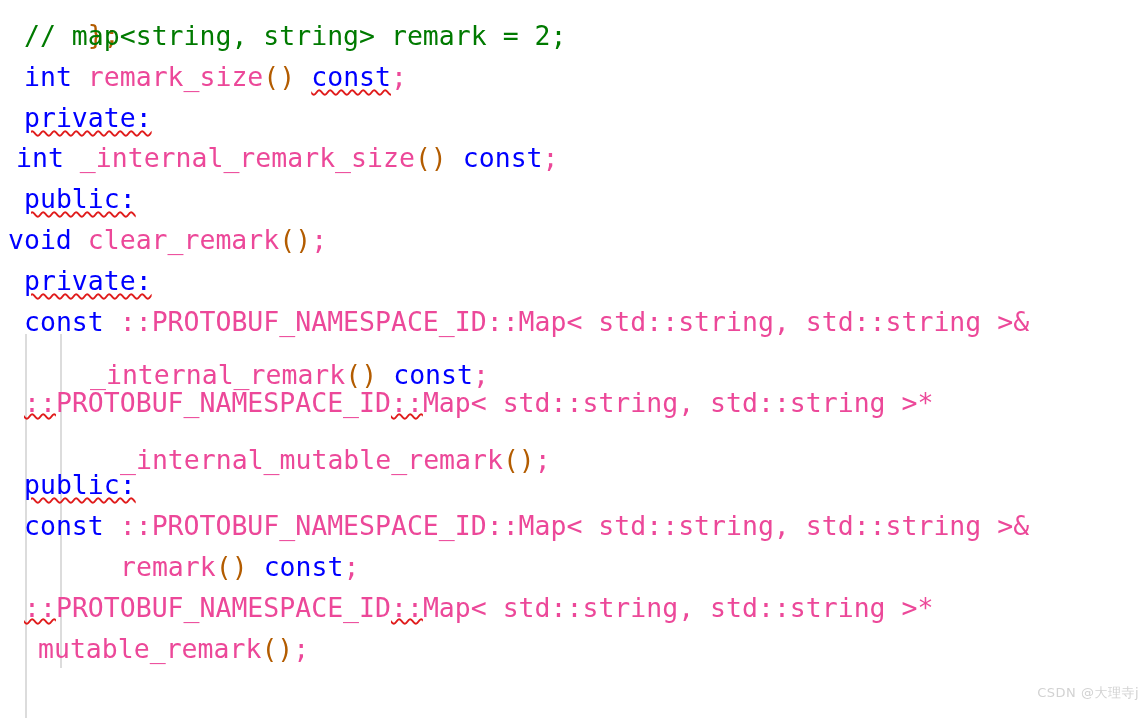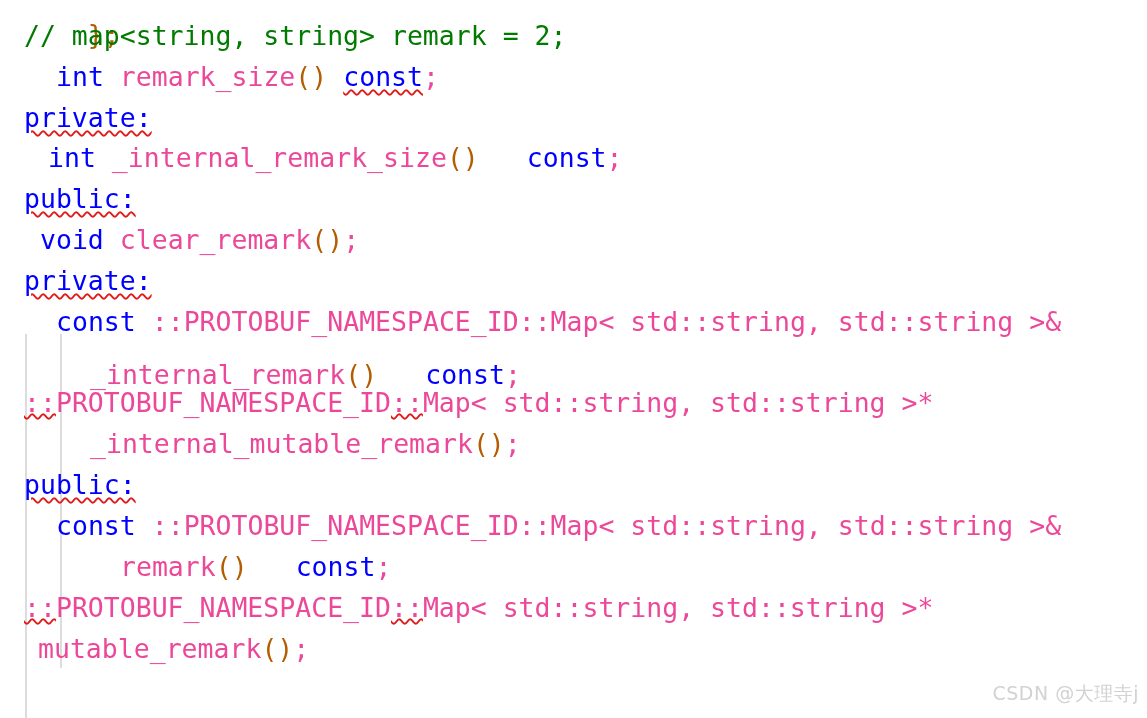--- a/index.html
+++ b/index.html
@@ -30,21 +30,21 @@
     background: #dcdcdc;
   }
   .line {
     position: absolute;
     left: 0;
     white-space: pre;
     height: 40.6px;
     line-height: 40.6px;
   }
   
-  .kw      { color: #0000ff; margin-left: 32px; }
+  .kw      { color: #0000ff; }
   .kw-spell{ color: #0000ff; text-decoration: underline; text-decoration-color: #0000ff; text-underline-offset: 2px; }
   .plain   { color: #ec4899; }
   .comment { color: #007a00; }
   .paren   { color: #b35c00; }
   
   .wavy {
     text-decoration: underline;
     text-decoration-style: wavy;
     text-decoration-color: #e01b1b;
     text-decoration-thickness: 1.6px;
@@ -62,21 +62,21 @@
     left: 24px;
     top: -26px;
     white-space: pre;
   }
   .watermark {
     position: absolute;
     right: 8px;
     bottom: 4px;
     color: #d2d2d2;
     font-family: "DejaVu Sans", "Liberation Sans", sans-serif;
-    font-size: 19px;
+    font-size: 13px;
     letter-spacing: 0.5px;
     user-select: none;
   }
 </style>
 </head>
 <body>
 
 <div id="editor">
 
   <div class="clipped-top">
@@ -92,21 +92,21 @@
       <div class="line" style="top: 16px; padding-left: 24px;"><span class="comment">// map&lt;string, string&gt; remark = 2;</span></div>
       <div class="line" style="top: 57px; padding-left: 24px;"><span class="kw">int</span><span class="plain"> remark_size</span><span class="paren">()</span><span class="plain"> </span><span class="kw-spell wavy">const</span><span class="plain">;</span></div>
       <div class="line" style="top: 98px; padding-left: 24px;"><span class="kw-spell wavy">private:</span></div>
       <div class="line" style="top: 138px; padding-left: 16px;"><span class="kw">int</span><span class="plain"> _internal_remark_size</span><span class="paren">()</span><span class="plain"> </span><span class="kw">const</span><span class="plain">;</span></div>
       <div class="line" style="top: 179px; padding-left: 24px;"><span class="kw-spell wavy">public:</span></div>
       <div class="line" style="top: 220px; padding-left: 8px;"><span class="kw">void</span><span class="plain"> clear_remark</span><span class="paren">()</span><span class="plain">;</span></div>
       <div class="line" style="top: 261px; padding-left: 24px;"><span class="kw-spell wavy">private:</span></div>
       <div class="line" style="top: 302px; padding-left: 24px;"><span class="kw">const</span><span class="plain"> ::PROTOBUF_NAMESPACE_ID::Map&lt; std::string, std::string &gt;&amp;</span></div>
       <div class="line" style="top: 355px; padding-left: 90px;"><span class="plain">_internal_remark</span><span class="paren">()</span><span class="plain"> </span><span class="kw">const</span><span class="plain">;</span></div>
       <div class="line" style="top: 383px; padding-left: 24px;"><span class="plain wavy-sm">::</span><span class="plain">PROTOBUF_NAMESPACE_ID</span><span class="plain wavy-sm">::</span><span class="plain">Map&lt; std::string, std::string &gt;*</span></div>
-      <div class="line" style="top: 424px; padding-left: 90px;"><span class="plain">_internal_mutable_remark</span><span class="paren">()</span><span class="plain">;</span></div>
+      <div class="line" style="top: 440px; padding-left: 90px; margin-left: 30px;"><span class="plain">_internal_mutable_remark</span><span class="paren">()</span><span class="plain">;</span></div>
       <div class="line" style="top: 465px; padding-left: 24px;"><span class="kw-spell wavy">public:</span></div>
       <div class="line" style="top: 506px; padding-left: 24px;"><span class="kw">const</span><span class="plain"> ::PROTOBUF_NAMESPACE_ID::Map&lt; std::string, std::string &gt;&amp;</span></div>
       <div class="line" style="top: 547px; padding-left: 120px;"><span class="plain">remark</span><span class="paren">()</span><span class="plain"> </span><span class="kw">const</span><span class="plain">;</span></div>
       <div class="line" style="top: 588px; padding-left: 24px;"><span class="plain wavy-sm">::</span><span class="plain">PROTOBUF_NAMESPACE_ID</span><span class="plain wavy-sm">::</span><span class="plain">Map&lt; std::string, std::string &gt;*</span></div>
       <div class="line" style="top: 629px; padding-left: 38px;"><span class="plain">mutable_remark</span><span class="paren">()</span><span class="plain">;</span></div>
     </div>
 
   <div class="watermark">CSDN @大理寺j</div>
 </div>
 

